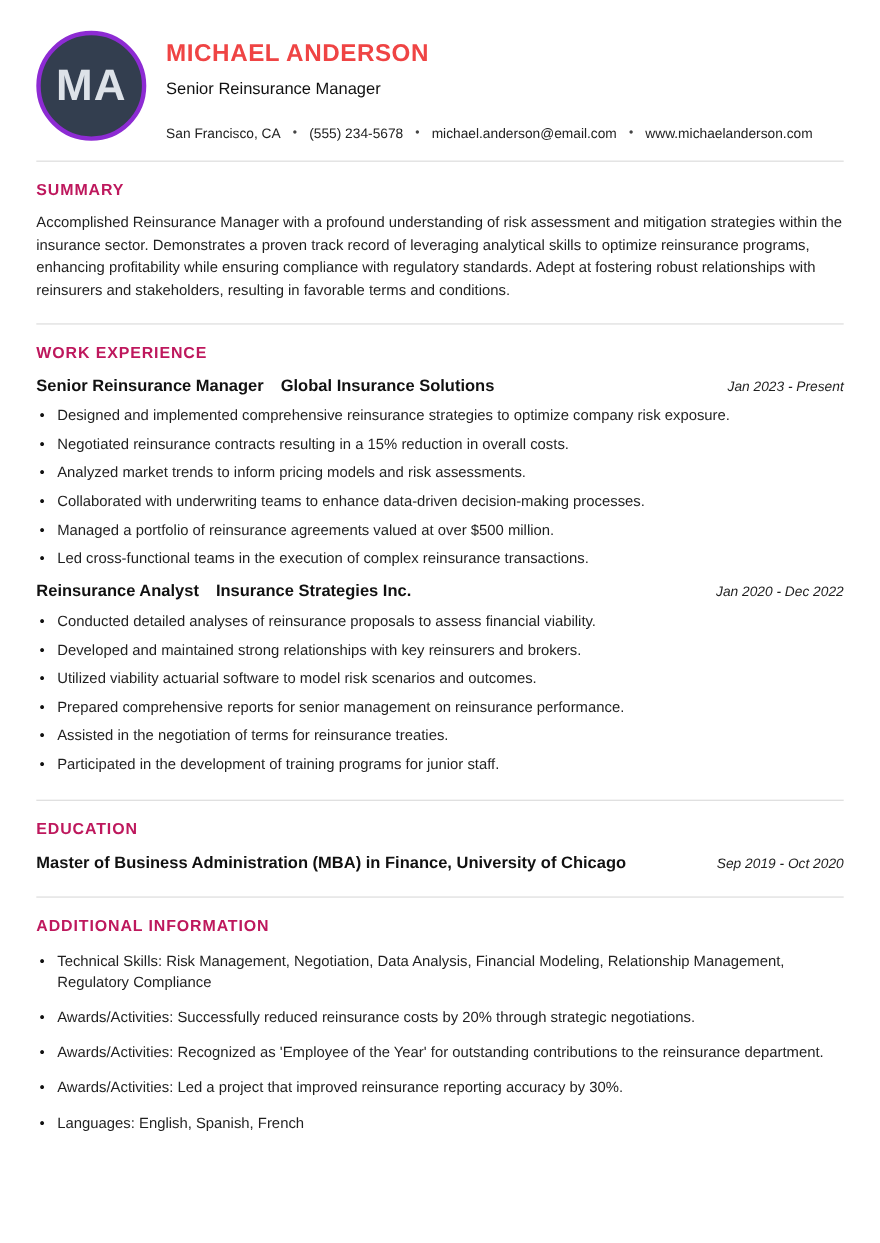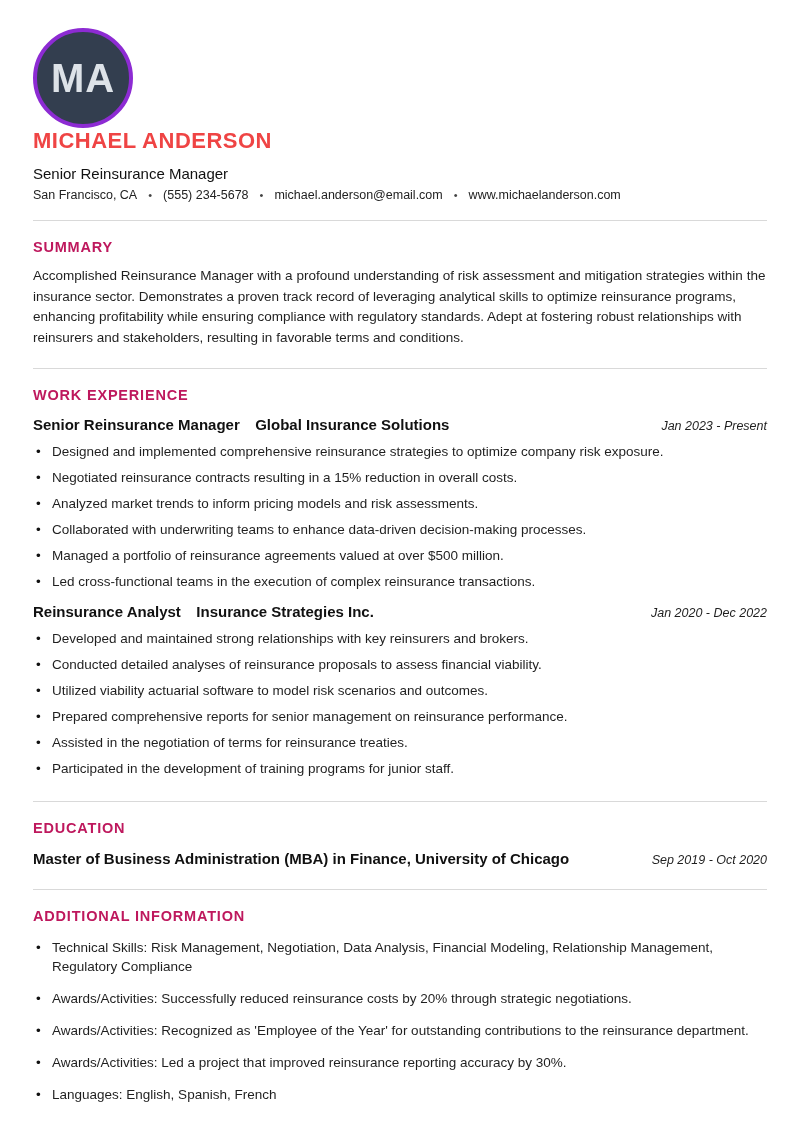--- a/index.html
+++ b/index.html
@@ -7,33 +7,33 @@
   body {
     width: 800px;
     height: 1130px;
     font-family: "Liberation Sans", sans-serif;
     color: #1e1e1e;
     overflow: hidden;
   }
   .page { padding: 22px 33px 0 33px; }
 
   
-  .resume-header { display: flex; align-items: flex-start; padding: 6px 0 18px 0; flex-direction: column; }
+  .resume-header { display: flex; align-items: flex-end; gap: 18px; padding: 6px 0 18px 0; }
   .avatar {
     width: 100px; height: 100px; flex: 0 0 100px;
     border-radius: 50%;
     background: #333e4f;
     border: 4px solid #8d2bd3;
     display: flex; align-items: center; justify-content: center;
     color: #dde2e8; font-size: 40px; font-weight: 600; letter-spacing: 1px;
   }
   .header-info { flex: 1; }
   .name { color: #ef4444; font-size: 22px; font-weight: 800; letter-spacing: 0.5px; }
   .job-headline { font-size: 15px; color: #111; margin-top: 11px; }
-  .contact { margin-top: 6px; font-size: 12.5px; color: #222; display: flex; align-items: center; flex-wrap: wrap; }
+  .contact { margin-top: 25px; font-size: 12.5px; color: #222; display: flex; align-items: center; flex-wrap: wrap; }
   .contact .sep { color: #444; margin: 0 11px; font-size: 11px; }
 
   hr.divider { border: none; border-top: 1px solid #d9d9d9; margin: 0; }
 
   .section-heading {
     color: #be185d; font-weight: 700; font-size: 14.5px;
     letter-spacing: 0.8px; margin: 18px 0 11px 0;
   }
 
   .summary-text { font-size: 13.5px; line-height: 20.5px; color: #1f1f1f; margin-bottom: 20px; }
@@ -120,22 +120,22 @@
 
     <div>
       <div class="job-header">
         <div>
           <span class="job-title">Reinsurance Analyst</span>
           <span class="company">Insurance Strategies Inc.</span>
         </div>
         <span class="dates">Jan 2020 - Dec 2022</span>
       </div>
       <ul class="bullets">
+        <li>Conducted detailed analyses of reinsurance proposals to assess financial viability.</li>
         <li>Developed and maintained strong relationships with key reinsurers and brokers.</li>
-        <li>Conducted detailed analyses of reinsurance proposals to assess financial viability.</li>
         <li>Utilized viability actuarial software to model risk scenarios and outcomes.</li>
         <li>Prepared comprehensive reports for senior management on reinsurance performance.</li>
         <li>Assisted in the negotiation of terms for reinsurance treaties.</li>
         <li>Participated in the development of training programs for junior staff.</li>
       </ul>
     </div>
   </div>
 
   <hr class="divider">
 

